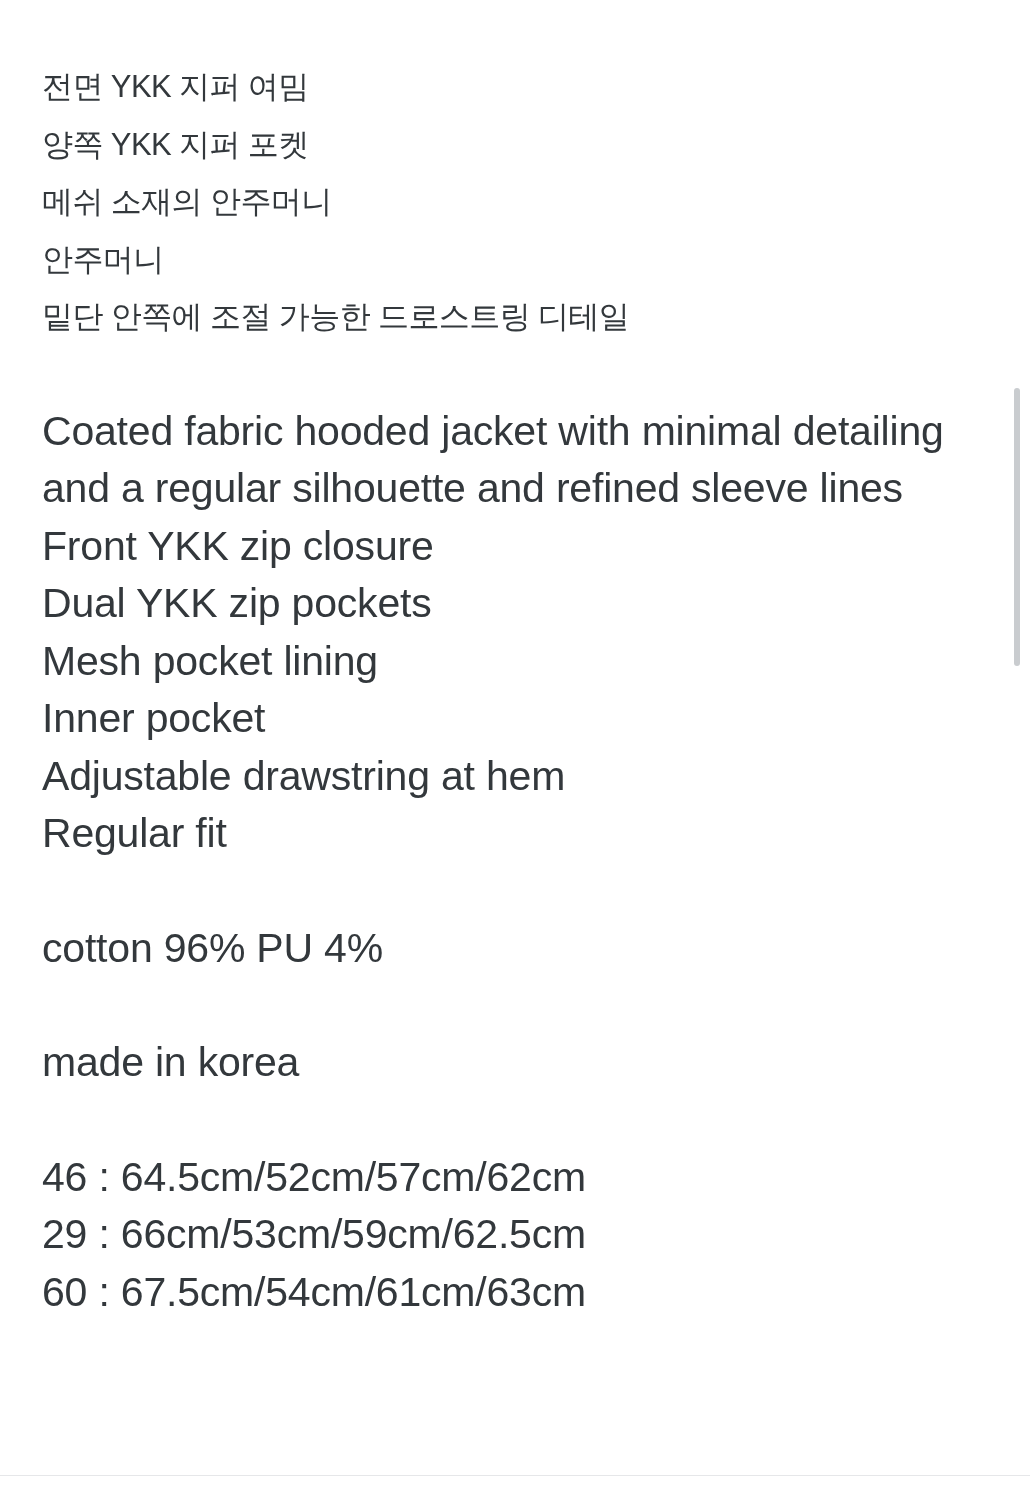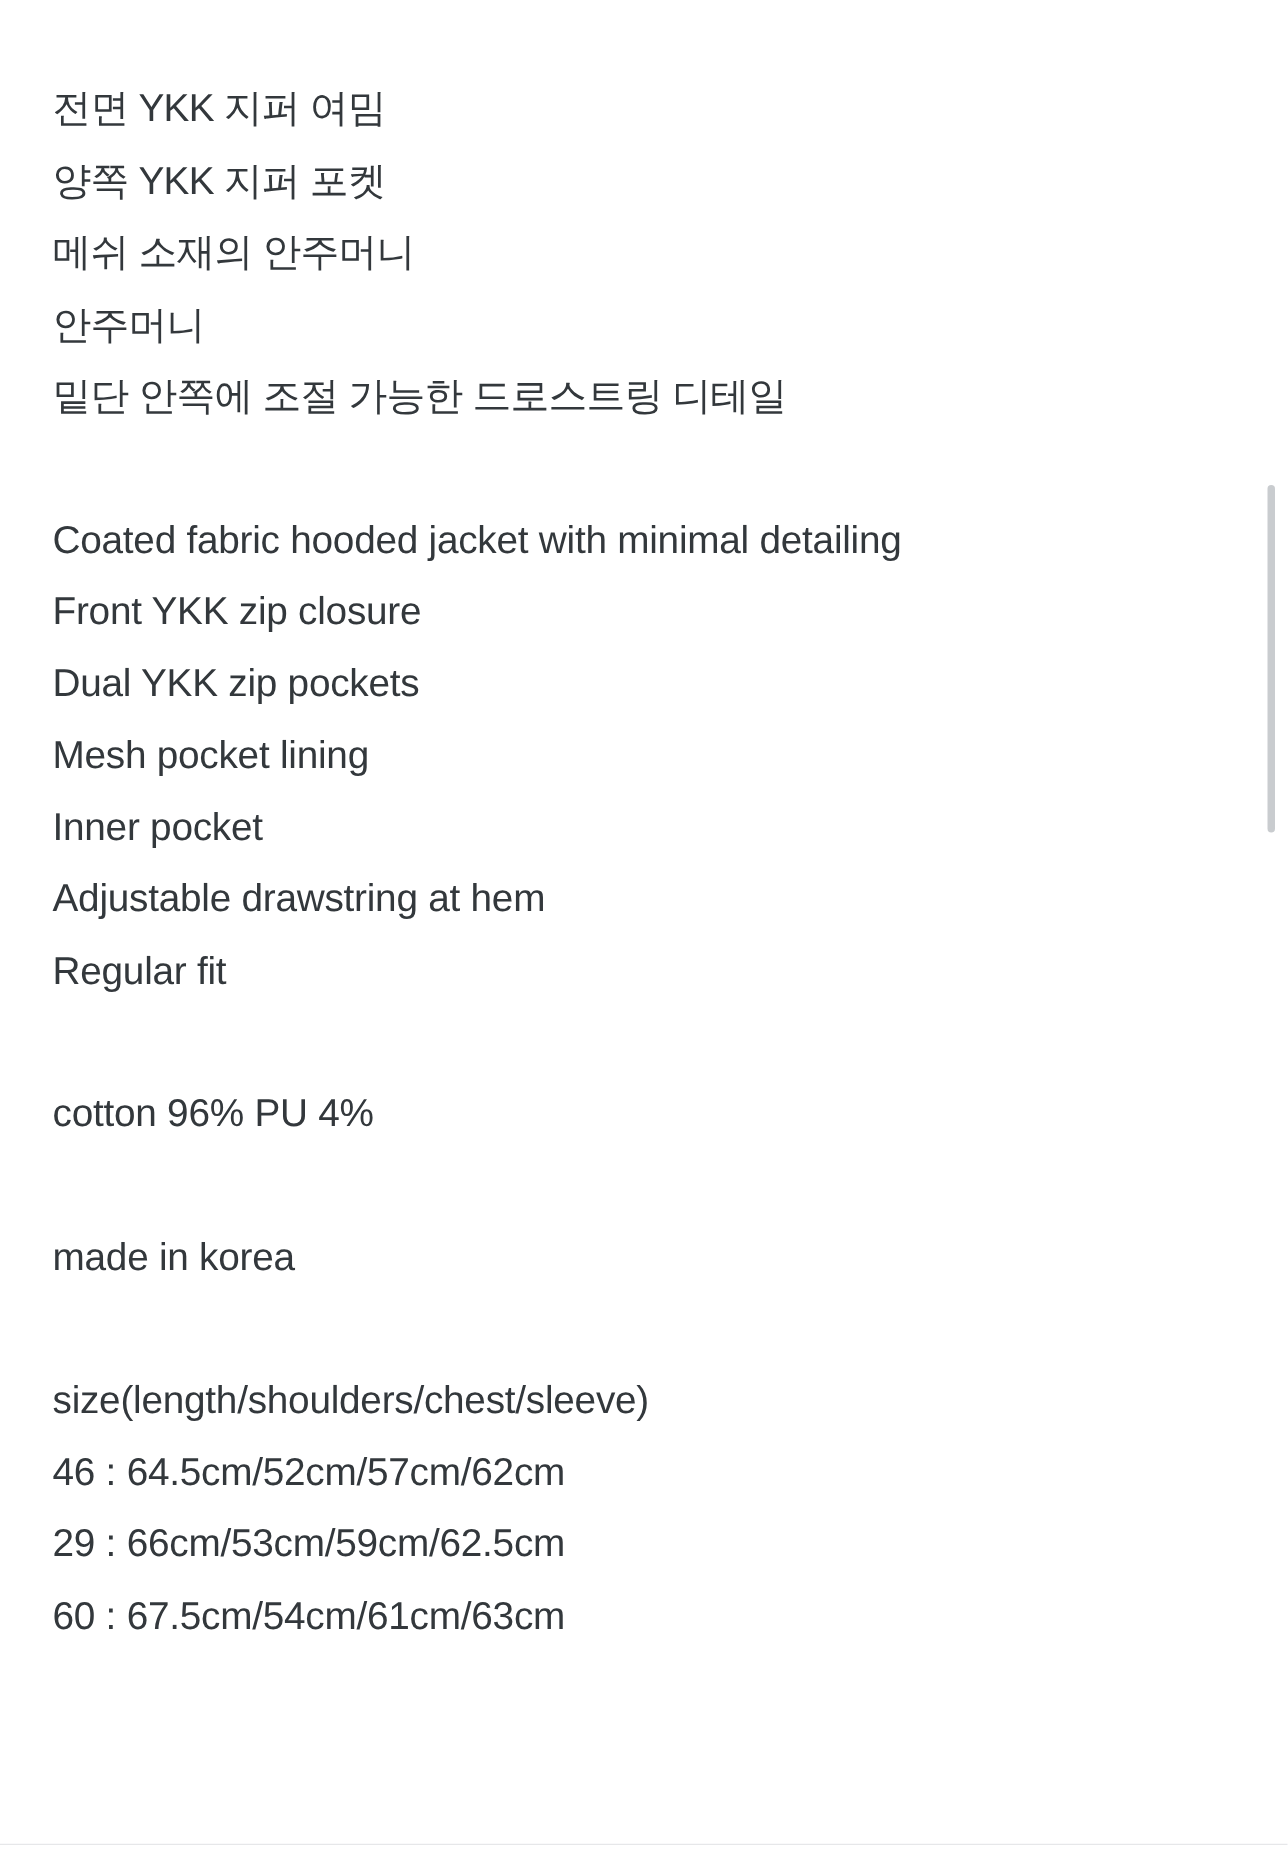--- a/index.html
+++ b/index.html
@@ -22,21 +22,21 @@
     width: 838px;
     height: 1500px;
     background: #ffffff;
     box-sizing: border-box;
     padding: 58px 40px 0 42px;
   }
   .block {
     margin: 0;
   }
   .line {
-    font-size: 31px;
+    font-size: 41px;
     line-height: 57.5px;
     letter-spacing: -0.2px;
     white-space: pre;
     color: #33383c;
   }
   .line.ko {
     font-size: 31px;
     letter-spacing: -0.6px;
   }
   .spacer-lg {
@@ -90,20 +90,21 @@
     <div class="line ko">양쪽 YKK 지퍼 포켓</div>
     <div class="line ko">메쉬 소재의 안주머니</div>
     <div class="line ko">안주머니</div>
     <div class="line ko">밑단 안쪽에 조절 가능한 드로스트링 디테일</div>
   </div>
 
   <div class="spacer-lg"></div>
 
   <div class="block">
     <div class="line">Coated fabric hooded jacket with minimal detailing</div>
+    <div class="line">and a regular silhouette and refined sleeve lines</div>
     <div class="line">Front YKK zip closure</div>
     <div class="line">Dual YKK zip pockets</div>
     <div class="line">Mesh pocket lining</div>
     <div class="line">Inner pocket</div>
     <div class="line">Adjustable drawstring at hem</div>
     <div class="line">Regular fit</div>
   </div>
 
   <div class="spacer-sm"></div>
 
@@ -113,21 +114,20 @@
 
   <div class="spacer-sm"></div>
 
   <div class="block">
     <div class="line">made in korea</div>
   </div>
 
   <div class="spacer-sm"></div>
 
   <div class="block">
-    <div class="line">size(length/shoulders/chest/sleeve)</div>
     <div class="line">46 : 64.5cm/52cm/57cm/62cm</div>
     <div class="line">29 : 66cm/53cm/59cm/62.5cm</div>
     <div class="line">60 : 67.5cm/54cm/61cm/63cm</div>
   </div>
 
 </div>
 
 <div class="scrollbar-track">
   <div class="scrollbar-thumb"></div>
 </div>

